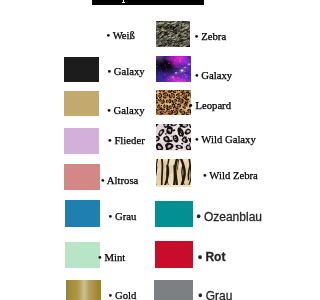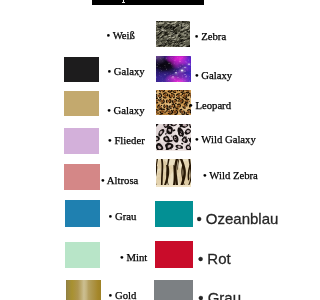--- a/index.html
+++ b/index.html
@@ -7,21 +7,21 @@
   body{width:300px;height:300px;background:#fff;overflow:hidden;position:relative;
        font-family:"Liberation Serif",serif;-webkit-font-smoothing:antialiased;}
   #chart{position:absolute;left:0;top:0;width:300px;height:292px;}
   .hdr{position:absolute;background:#000;}
   .hdrglyph{position:absolute;left:122.6px;top:-6px;width:1.55px;height:9.0px;background:#eeeeee;filter:blur(0.32px);}
   .hdrglyph::after{content:"";position:absolute;left:-0.5px;bottom:0;width:2.55px;height:1.15px;background:#e8e8e8;}
   .sw{position:absolute;overflow:hidden;line-height:0;}
   .sw svg{display:block;}
   .lbl{position:absolute;white-space:nowrap;color:#000;-webkit-text-stroke:0.25px #000;}
   .lbl.serif{font-family:"Liberation Serif",serif;font-size:10.7px;}
-  .lbl.sans{font-family:"Liberation Sans",sans-serif;font-size:15px;color:#262626;-webkit-text-stroke:0.28px #262626;}
+  .lbl.sans{font-family:"Liberation Sans",sans-serif;font-size:12px;color:#262626;-webkit-text-stroke:0.28px #262626;}
   .bl{display:inline-block;}
 </style>
 </head>
 <body>
 
 <div id="chart">
   <div class="hdr" style="left:92px;top:-5px;width:112.2px;height:10px;"></div>
   <div class="hdrglyph"></div>
   <div id="rows">
       <div class="sw" style="left: 63.7px; top: 21px; width: 35.6px; height: 25.2px; background: rgb(255, 255, 255);"></div>
@@ -30,21 +30,21 @@
       <div class="lbl serif" style="left: 107.4px; top: 65px;"><span class="bl">•</span> <span>Galaxy</span></div>
       <div class="sw" style="left: 64px; top: 91px; width: 35px; height: 25.2px; background: rgb(195, 169, 110);"></div>
       <div class="lbl serif" style="left: 107.2px; top: 103.5px;"><span class="bl">•</span> <span>Galaxy</span></div>
       <div class="sw" style="left: 64.1px; top: 128px; width: 35.2px; height: 26px; background: rgb(211, 176, 218);"></div>
       <div class="lbl serif" style="left: 108px; top: 134px;"><span class="bl">•</span> <span>Flieder</span></div>
       <div class="sw" style="left: 64px; top: 163.7px; width: 35.5px; height: 26.3px; background: rgb(212, 135, 135);"></div>
       <div class="lbl serif" style="left: 101px; top: 173.7px;"><span class="bl">•</span> <span>Altrosa</span></div>
       <div class="sw" style="left: 64.6px; top: 200px; width: 35.4px; height: 26.7px; background: rgb(31, 128, 176);"></div>
       <div class="lbl serif" style="left: 108.5px; top: 209.6px;"><span class="bl">•</span> <span>Grau</span></div>
       <div class="sw" style="left: 64.9px; top: 241.6px; width: 35.4px; height: 26.7px; background: rgb(184, 229, 200);"></div>
-      <div class="lbl serif" style="left: 120px; top: 250.9px; text-align: center;"><span class="bl">•</span> <span>Mint</span></div>
+      <div class="lbl serif" style="left: 98px; top: 250.9px; text-align: center;"><span class="bl">•</span> <span>Mint</span></div>
       <div class="sw" style="left: 66px; top: 280.1px; width: 35.2px; height: 26.7px; background: linear-gradient(90deg, rgb(143, 126, 62) 0%, rgb(153, 135, 67) 5%, rgb(168, 145, 47) 17%, rgb(171, 147, 64) 26%, rgb(174, 150, 80) 34%, rgb(187, 168, 108) 42%, rgb(204, 191, 146) 51%, rgb(196, 180, 127) 58%, rgb(182, 161, 99) 64%, rgb(176, 154, 82) 71%, rgb(171, 145, 66) 80%, rgb(165, 135, 42) 91%, rgb(157, 129, 38) 100%);"></div>
       <div class="lbl serif" style="left: 108.6px; top: 289.4px;"><span class="bl">•</span> <span>Gold</span></div>
       <div class="sw" style="left: 156.4px; top: 21px; width: 33.9px; height: 26.1px; background: rgb(99, 98, 79);">
         <svg width="36" height="26" viewBox="0 0 36 25" preserveAspectRatio="none">
           <rect width="36" height="25" fill="#595848"></rect>
           <line x1="22.9" y1="19.5" x2="26.5" y2="19.2" stroke="#100f0a" stroke-width="1.12"></line>
           <line x1="29.0" y1="5.2" x2="30.1" y2="4.4" stroke="#1e1d14" stroke-width="0.83"></line>
           <line x1="7.9" y1="13.8" x2="10.1" y2="11.8" stroke="#17160f" stroke-width="0.78"></line>
           <line x1="5.3" y1="23.2" x2="7.6" y2="22.7" stroke="#100f0a" stroke-width="0.56"></line>
           <line x1="22.7" y1="1.7" x2="23.9" y2="1.5" stroke="#17160f" stroke-width="1.07"></line>
@@ -1399,17 +1399,17 @@
           <path d="M 35.15,-1.50 L 34.83,-0.10 L 34.49,1.30 L 34.13,2.70 L 33.76,4.10 L 33.39,5.50 L 33.02,6.90 L 32.68,8.30 L 32.36,9.70 L 32.08,11.10 L 31.86,12.50 L 31.70,13.90 L 31.62,15.30 L 31.61,16.70 L 31.69,18.10 L 31.86,19.50 L 32.11,20.90 L 32.44,22.30 L 32.83,23.70 L 33.29,25.10 L 33.78,26.50 L 33.80,26.50 L 33.31,25.10 L 32.85,23.70 L 32.46,22.30 L 32.13,20.90 L 33.45,19.50 L 33.28,18.10 L 33.20,16.70 L 33.21,15.30 L 33.29,13.90 L 33.45,12.50 L 33.68,11.10 L 33.95,9.70 L 34.27,8.30 L 34.62,6.90 L 33.41,5.50 L 33.78,4.10 L 34.15,2.70 L 34.51,1.30 L 34.85,-0.10 L 35.17,-1.50 Z" fill="#231404"></path>
           <path d="M 37.41,-1.50 L 37.06,-0.10 L 36.68,1.30 L 36.28,2.70 L 35.86,4.10 L 35.45,5.50 L 35.04,6.90 L 34.67,8.30 L 34.33,9.70 L 34.05,11.10 L 33.83,12.50 L 33.69,13.90 L 33.64,15.30 L 33.67,16.70 L 33.80,18.10 L 34.01,19.50 L 34.31,20.90 L 34.68,22.30 L 35.12,23.70 L 35.60,25.10 L 36.11,26.50 L 36.13,26.50 L 35.62,25.10 L 35.14,23.70 L 34.70,22.30 L 34.33,20.90 L 34.03,19.50 L 33.82,18.10 L 33.69,16.70 L 33.66,15.30 L 34.08,13.90 L 34.24,12.50 L 34.48,11.10 L 34.78,9.70 L 35.13,8.30 L 35.53,6.90 L 35.95,5.50 L 36.39,4.10 L 36.82,2.70 L 37.25,1.30 L 37.65,-0.10 L 38.02,-1.50 Z" fill="#231404"></path>
           <path d="M 37.35,-1.50 L 37.73,-0.10 L 38.08,1.30 L 38.39,2.70 L 38.67,4.10 L 38.90,5.50 L 39.07,6.90 L 39.19,8.30 L 39.25,9.70 L 39.26,11.10 L 39.22,12.50 L 39.13,13.90 L 39.00,15.30 L 38.84,16.70 L 38.64,18.10 L 38.42,19.50 L 38.18,20.90 L 37.93,22.30 L 37.68,23.70 L 37.43,25.10 L 37.18,26.50 L 38.61,26.50 L 38.91,25.10 L 39.21,23.70 L 39.51,22.30 L 39.80,20.90 L 40.09,19.50 L 40.36,18.10 L 40.60,16.70 L 40.82,15.30 L 40.99,13.90 L 41.13,12.50 L 41.22,11.10 L 41.26,9.70 L 41.24,8.30 L 41.17,6.90 L 41.04,5.50 L 40.86,4.10 L 40.64,2.70 L 40.37,1.30 L 40.06,-0.10 L 39.74,-1.50 Z" fill="#231404"></path>
           <rect width="36" height="25" fill="#7a5c2c" opacity="0.05"></rect>
         </svg>
       </div>
       <div class="lbl serif" style="left: 195.1px; top: 168.5px; margin-left: 8px;"><span class="bl">•</span> <span>Wild Zebra</span></div>
       <div class="sw" style="left: 155.3px; top: 201.1px; width: 37.4px; height: 25.5px; background: rgb(3, 144, 148);"></div>
       <div class="lbl sans" style="left: 196.4px; top: 209.9px;"><span class="bl">•</span> <span>Ozeanblau</span></div>
       <div class="sw" style="left: 155.2px; top: 240.5px; width: 38.3px; height: 27px; background: rgb(201, 12, 42);"></div>
-      <div class="lbl sans" style="left: 197.9px; top: 249.9px;"><span class="bl">•</span> <span>Rot</span></div>
+      <div class="lbl sans" style="left: 197.9px; top: 249.9px; font-weight: bold;"><span class="bl">•</span> <span>Rot</span></div>
       <div class="sw" style="left: 153.9px; top: 280.1px; width: 38.8px; height: 27px; background: rgb(124, 128, 131);"></div>
       <div class="lbl sans" style="left: 198.2px; top: 289.2px;"><span class="bl">•</span> <span>Grau</span></div>
     </div>
 </div>
 
 </body></html>

